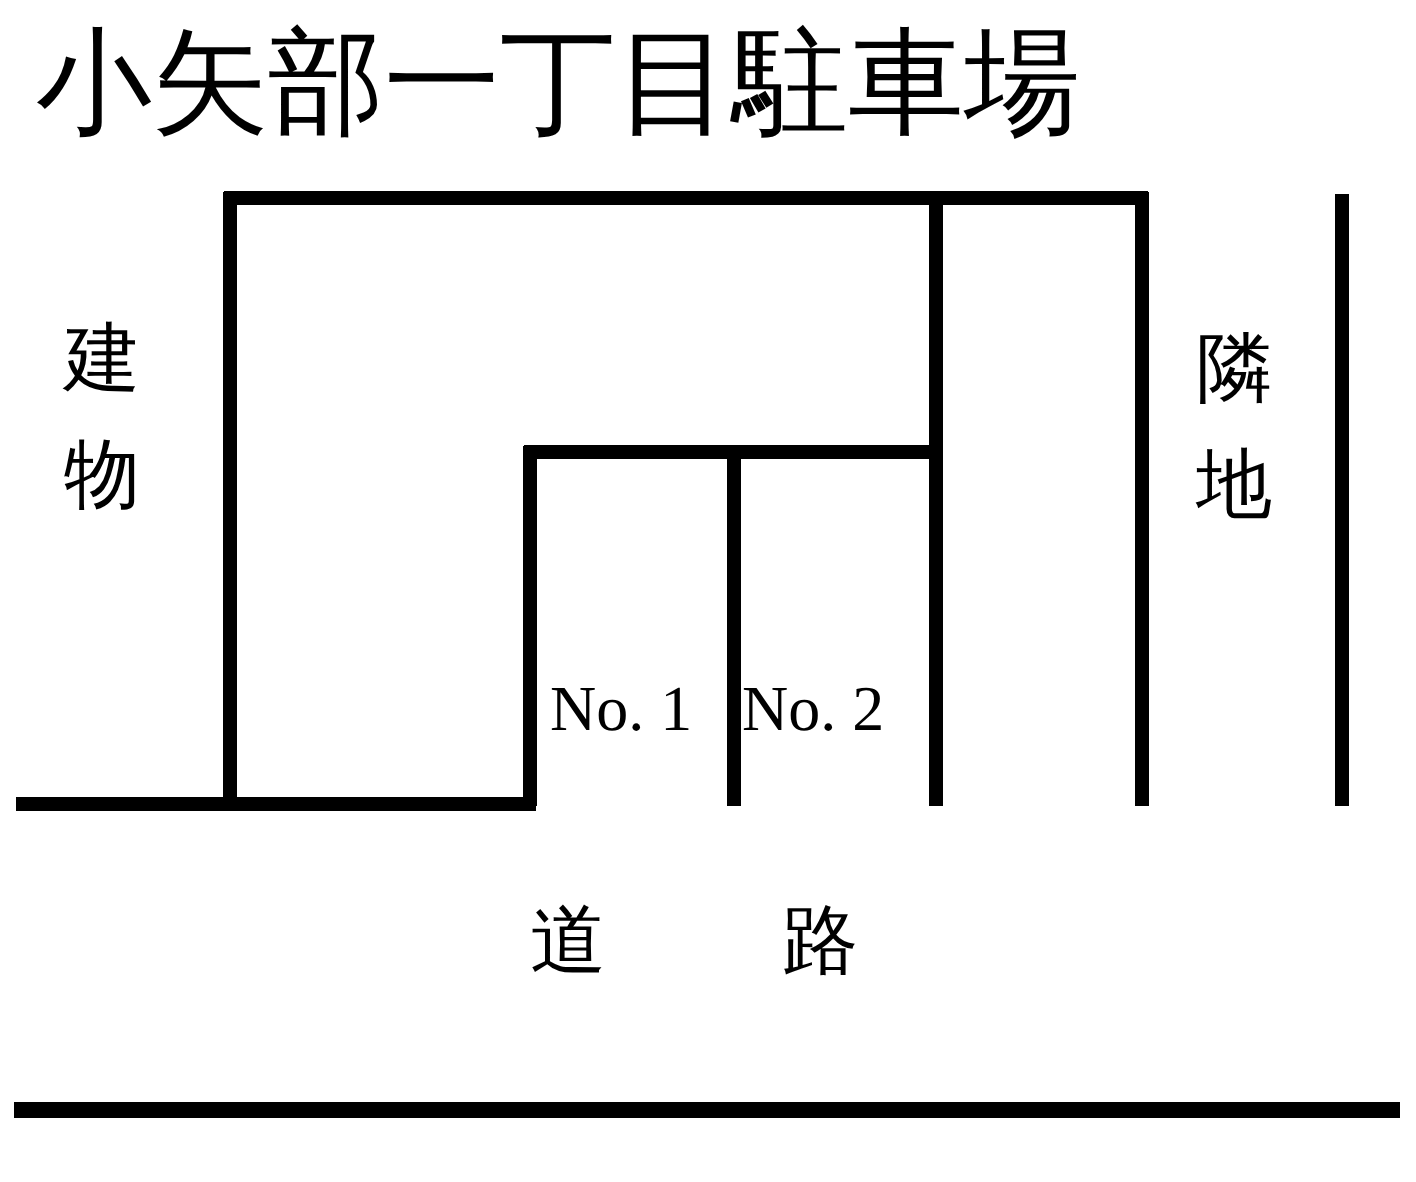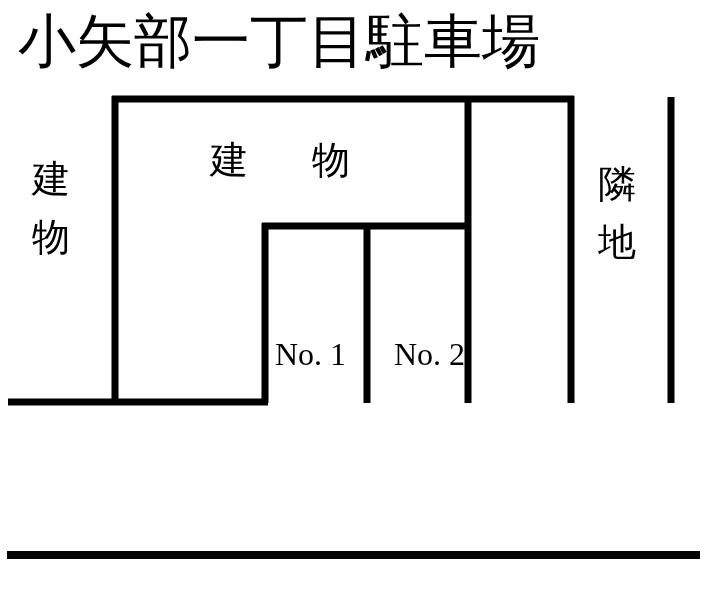--- a/index.html
+++ b/index.html
@@ -76,21 +76,21 @@
     font-size: 38px;
     line-height: 58px;
   }
   #label-no1 {
     left: 275px;
     top: 299px;
     font-size: 32px;
     line-height: 38px;
   }
   #label-no2 {
-    left: 394px;
+    left: 371px;
     top: 299px;
     font-size: 32px;
     line-height: 38px;
   }
   #label-road {
     left: 265px;
     top: 448px;
     font-size: 38px;
     line-height: 44px;
     letter-spacing: 38px;
@@ -124,25 +124,25 @@
     <line x1="671" y1="97" x2="671" y2="403" stroke="#000000" stroke-width="7" stroke-linecap="butt"></line>
 
     <line x1="7" y1="555" x2="700" y2="555" stroke="#000000" stroke-width="8" stroke-linecap="butt"></line>
   </svg>
 
   <div class="cjk-label vstack" id="label-left-building">
     <span>建</span>
     <span>物</span>
   </div>
 
-  <div class="cjk-label" id="label-main-building">建 物</div>
 
   <div class="cjk-label vstack" id="label-neighbor-land">
     <span>隣</span>
     <span>地</span>
   </div>
 
   <div class="serif-label" id="label-no1">No. 1</div>
 
   <div class="serif-label" id="label-no2">No. 2</div>
 
+  <div class="cjk-label" id="label-road">道 路</div>
 
 </div>
 
 </body></html>

